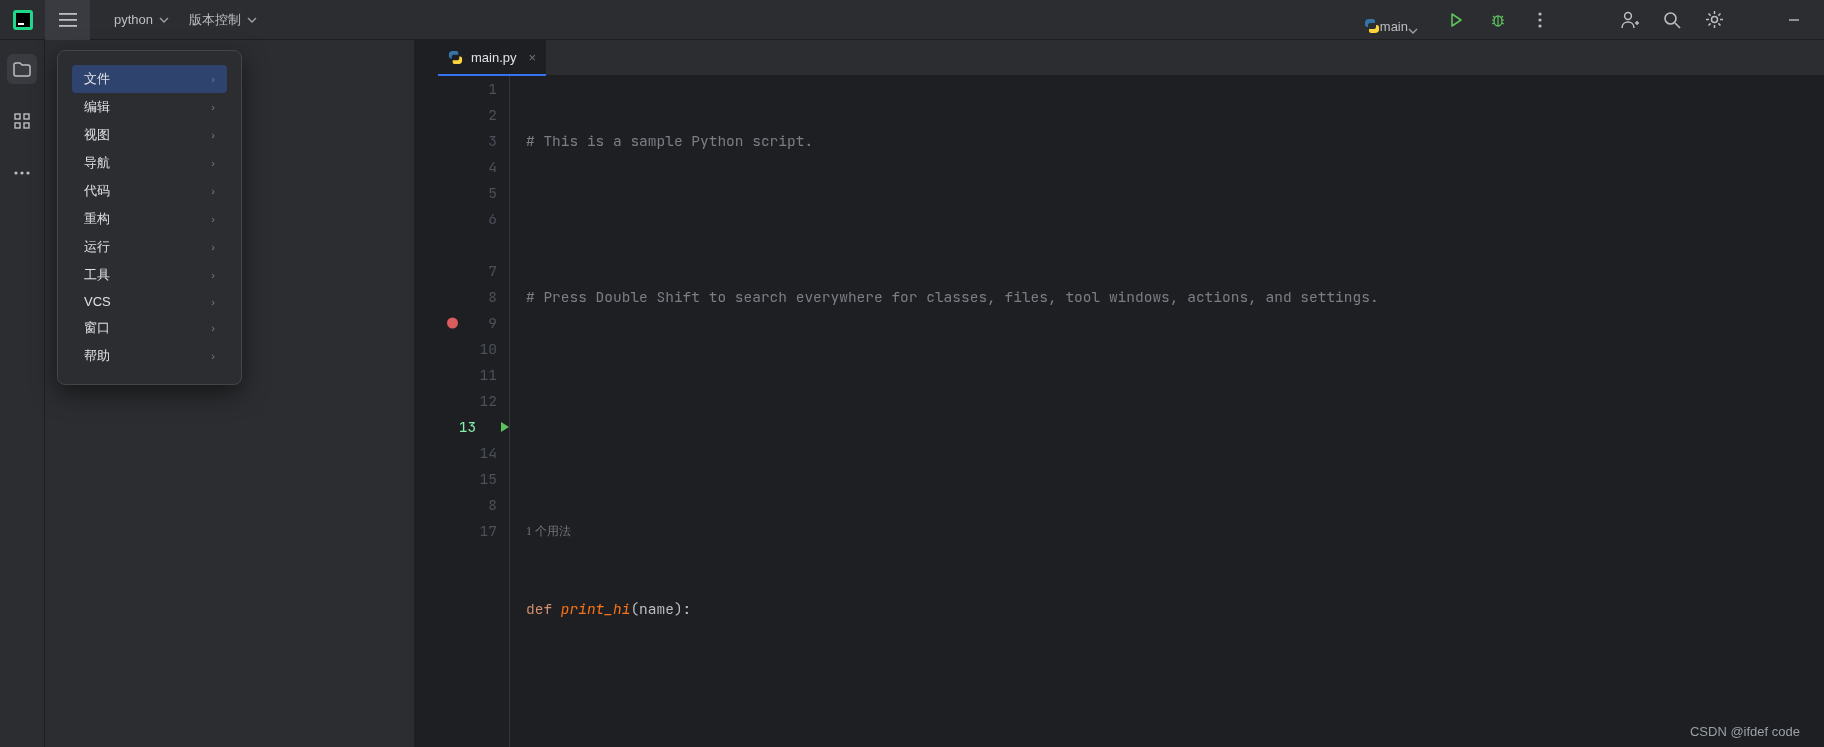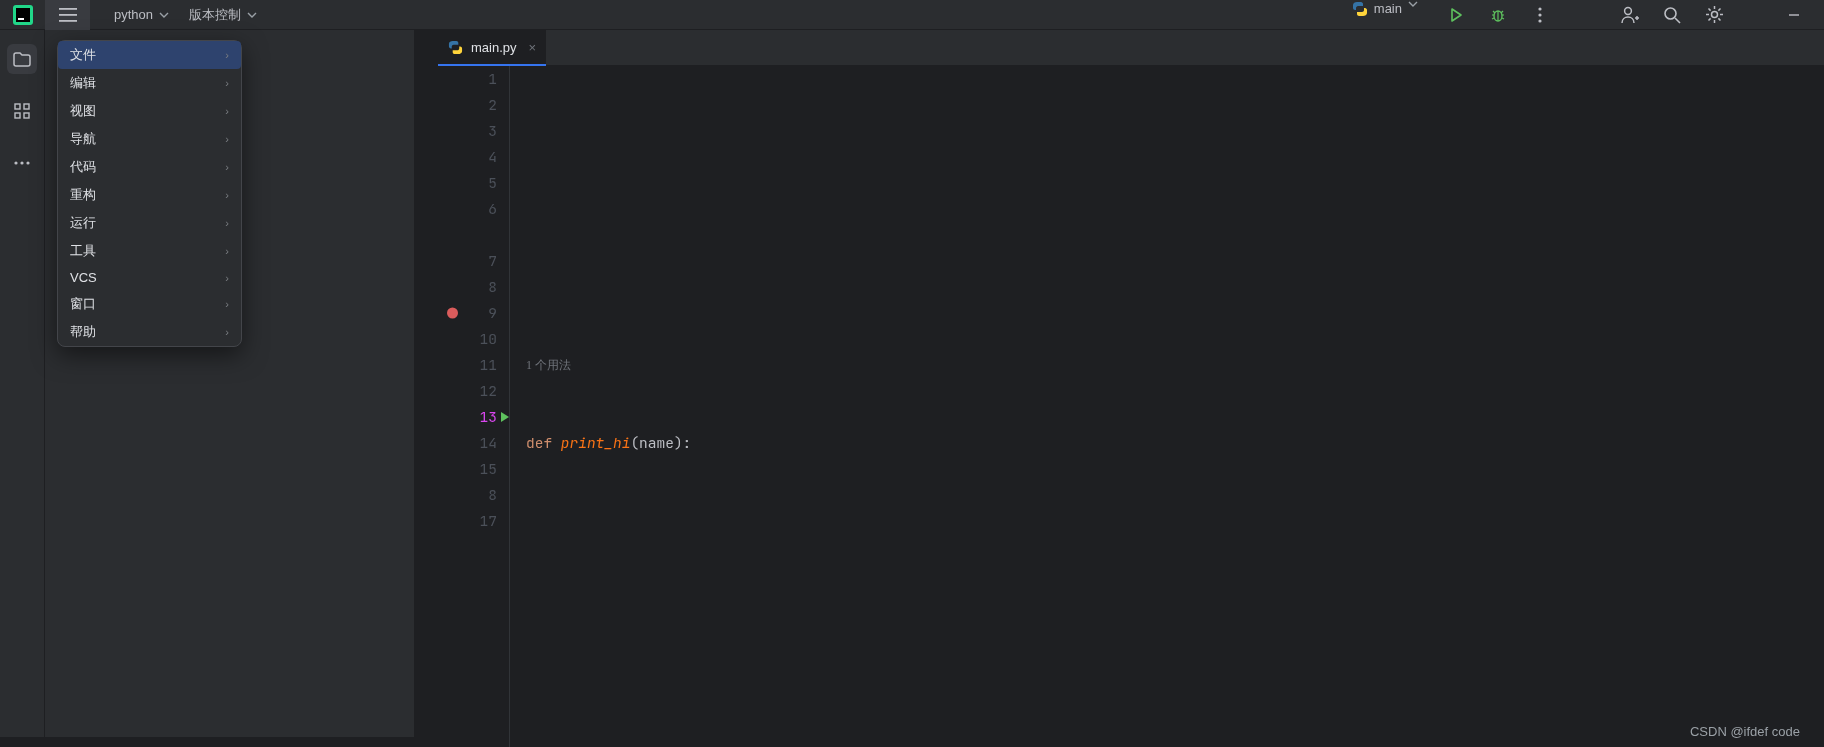--- a/index.html
+++ b/index.html
@@ -7,21 +7,21 @@
     font-family: "Segoe UI", "Microsoft YaHei", Arial, sans-serif;
     background: #1e1f22;
     color: #bcbec4;
     width: 1824px;
     height: 747px;
     overflow: hidden;
     font-size: 13px;
     position: relative;
   }
   .titlebar {
-    height: 30px;
+    height: 40px;
     background: #2b2d30;
     display: flex;
     align-items: center;
     border-bottom: 1px solid #1e1f22;
   }
   .logo-box {
     width: 45px; height: 40px;
     display: flex; align-items: center; justify-content: center;
   }
   .hamburger-box {
@@ -32,21 +32,21 @@
   .tb-sep { width: 14px; }
   .tb-item {
     display: flex; align-items: center; gap: 6px;
     padding: 0 10px; height: 40px;
     color: #bcbec4;
     cursor: default;
     font-size: 13px;
   }
   .tb-right { margin-left: auto; display: flex; align-items: center; gap: 18px; padding-right: 18px; }
   .tb-icon-btn { width: 24px; height: 24px; display: flex; align-items: center; justify-content: center; }
-  .run-config { display:flex; align-items:flex-start; gap:6px; padding:0 8px; height:28px; border-radius:4px; }
+  .run-config { display:flex; align-items:flex-end; padding:0 8px; height:28px; border-radius:4px; }
 
   .body-row { display: flex; height: 707px; }
 
   .left-rail {
     width: 45px;
     background: #2b2d30;
     display: flex; flex-direction: column; align-items: center;
     padding-top: 14px; gap: 22px;
     border-right: 1px solid #1e1f22;
   }
@@ -72,21 +72,21 @@
   }
 
   .dropdown {
     position: absolute;
     top: 10px; left: 12px;
     width: 185px;
     background: #2b2d30;
     border: 1px solid #43454a;
     border-radius: 8px;
     box-shadow: 0 8px 24px rgba(0,0,0,.5);
-    padding: 0;
+    padding: 14px;
     z-index: 50;
   }
   .dd-item {
     display:flex; align-items:center; justify-content:space-between;
     padding: 5px 12px;
     border-radius: 4px;
     color: #dfe1e5;
     font-size: 13px;
     cursor: default;
   }
@@ -111,21 +111,21 @@
   .tab-close { color:#6f737a; padding-left:4px; cursor:default;}
 
   .code-wrap { flex:1; display:flex; font-family: "JetBrains Mono","Consolas",monospace; font-size:14.5px; line-height:26px; }
   .gutter {
     width: 72px;
     background:#1e1f22;
     border-right:1px solid #313438;
     text-align:right;
   }
   .gutter .ln-row { height:26px; padding-right:12px; color:#4b5059; position:relative; }
-  .gutter .ln-row.current { color:#d946ef; }
+  .gutter .ln-row.current { color:#86efac;text-align:center; }
   .bp-dot { position:absolute; left:9px; top:50%; width:11px; height:11px; border-radius:50%; background:#db5c5c; transform:translateY(-50%); }
   .run-arrow { position:absolute; right:-1px; top:50%; transform:translateY(-50%); }
 
   .code-col { flex:1; white-space:pre; }
   .code-line { height:26px; padding-left:16px; }
   .c-comment { color:#7a7e85; }
   .c-kw { color:#cf8e6d; }
   .c-def { color:#f97316;font-style:italic; }
   .usage-hint { height:26px; padding-left:16px; color:#6f737a; font-size:12px; font-family: Liberation Serif, serif; }
 
@@ -348,21 +348,23 @@
               <path d="M1 1 L9 6 L1 11 Z" fill="#5ec15e"></path>
             </svg>
         </div>
         <div class="ln-row">14</div>
         <div class="ln-row">15</div>
         <div class="ln-row">8</div>
         <div class="ln-row">17</div>
       </div>
 
       <div class="code-col">
+        <div class="code-line"><span class="c-comment"># This is a sample Python script.</span></div>
         <div class="code-line"></div>
+        <div class="code-line"><span class="c-comment"># Press Double Shift to search everywhere for classes, files, tool windows, actions, and settings.</span></div>
         <div class="code-line"></div>
         <div class="code-line"></div>
         <div class="usage-hint">1 个用法</div>
         <div class="code-line"><span class="c-kw">def </span><span class="c-def">print_hi</span><span>(name):</span></div>
         
         
         
         
         
         

